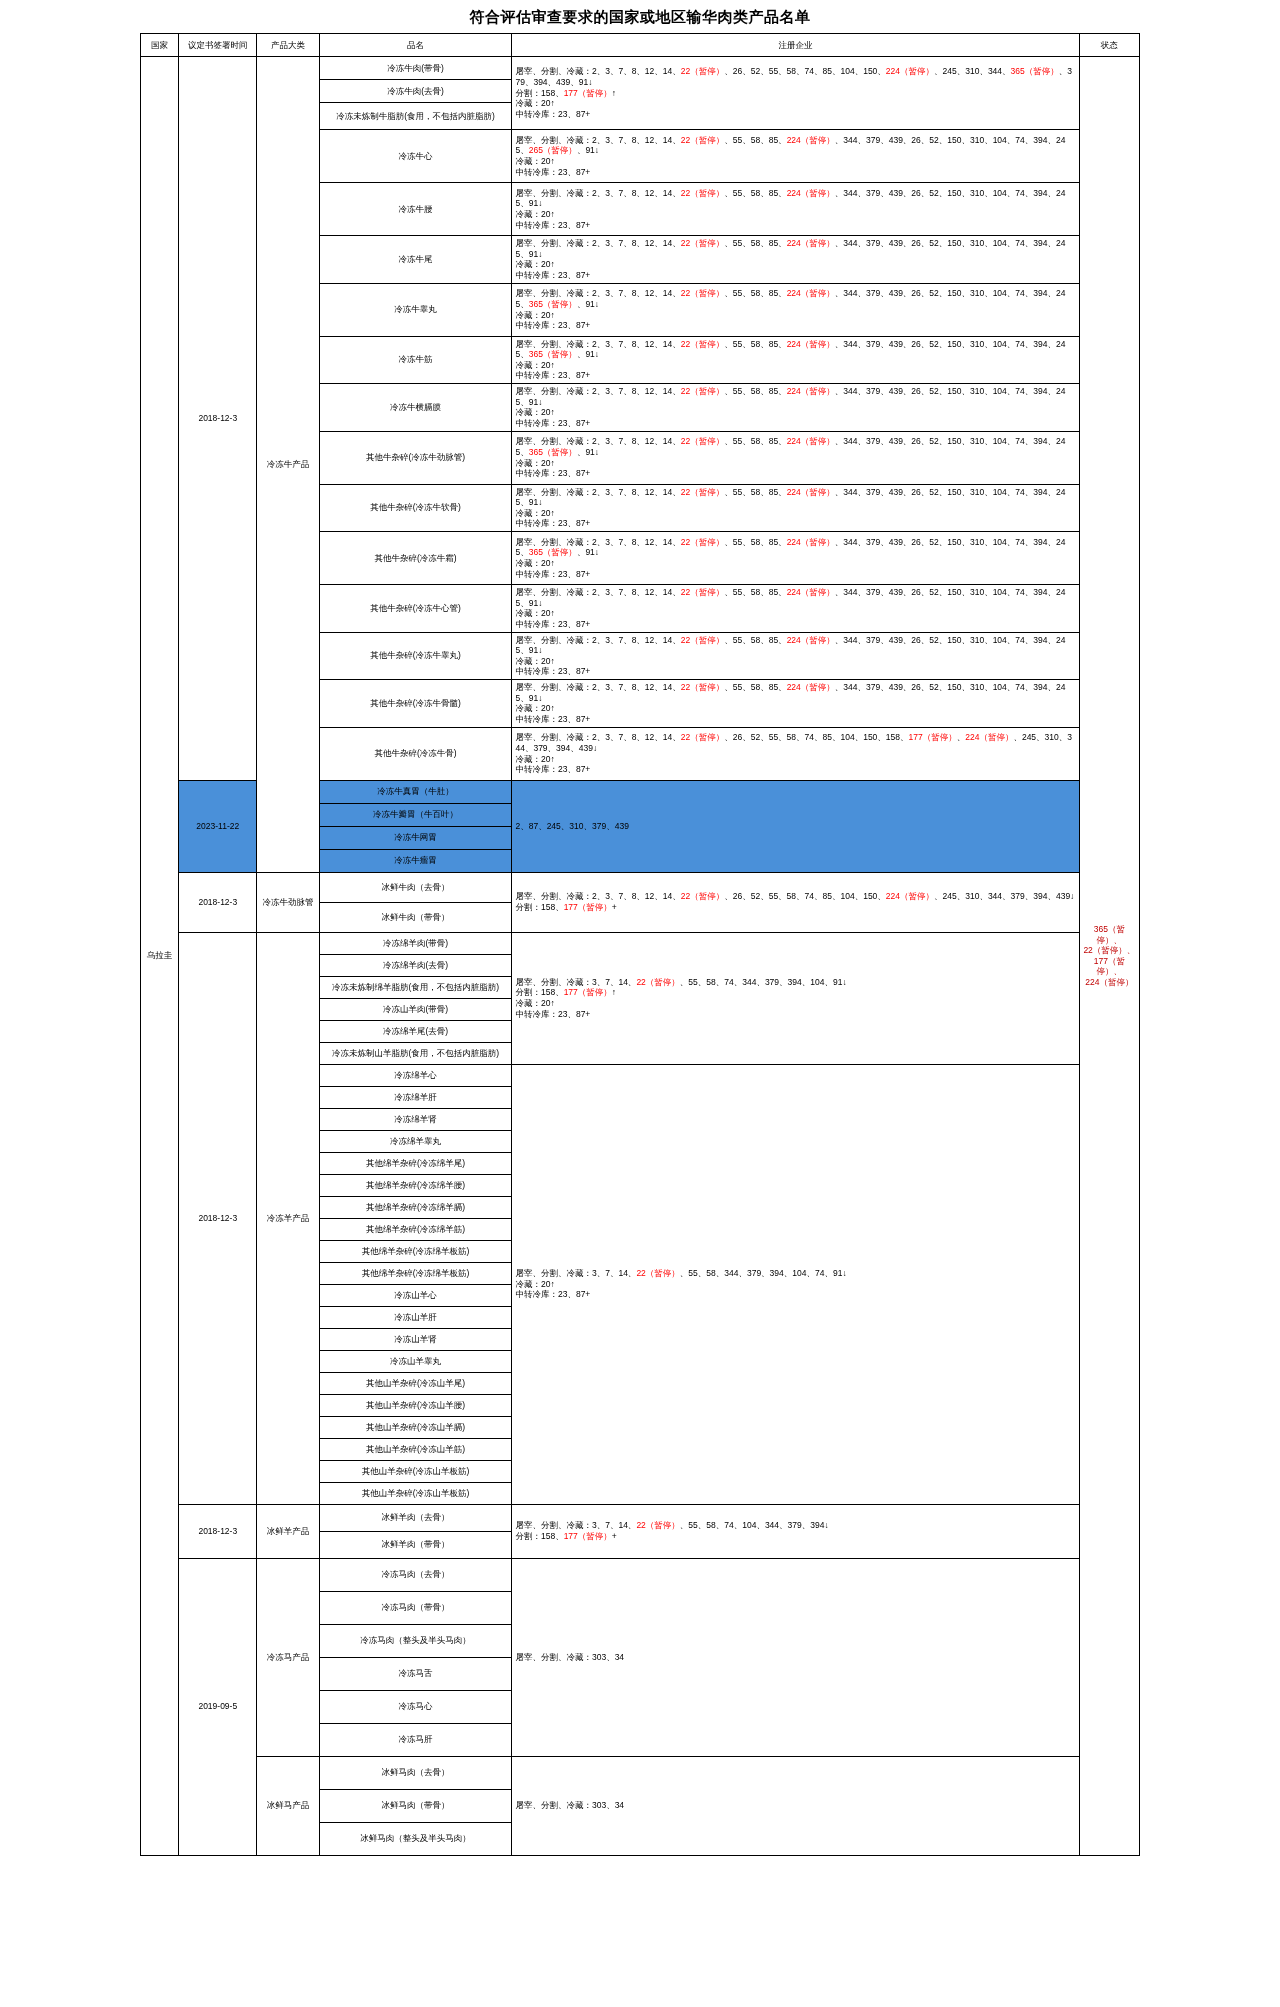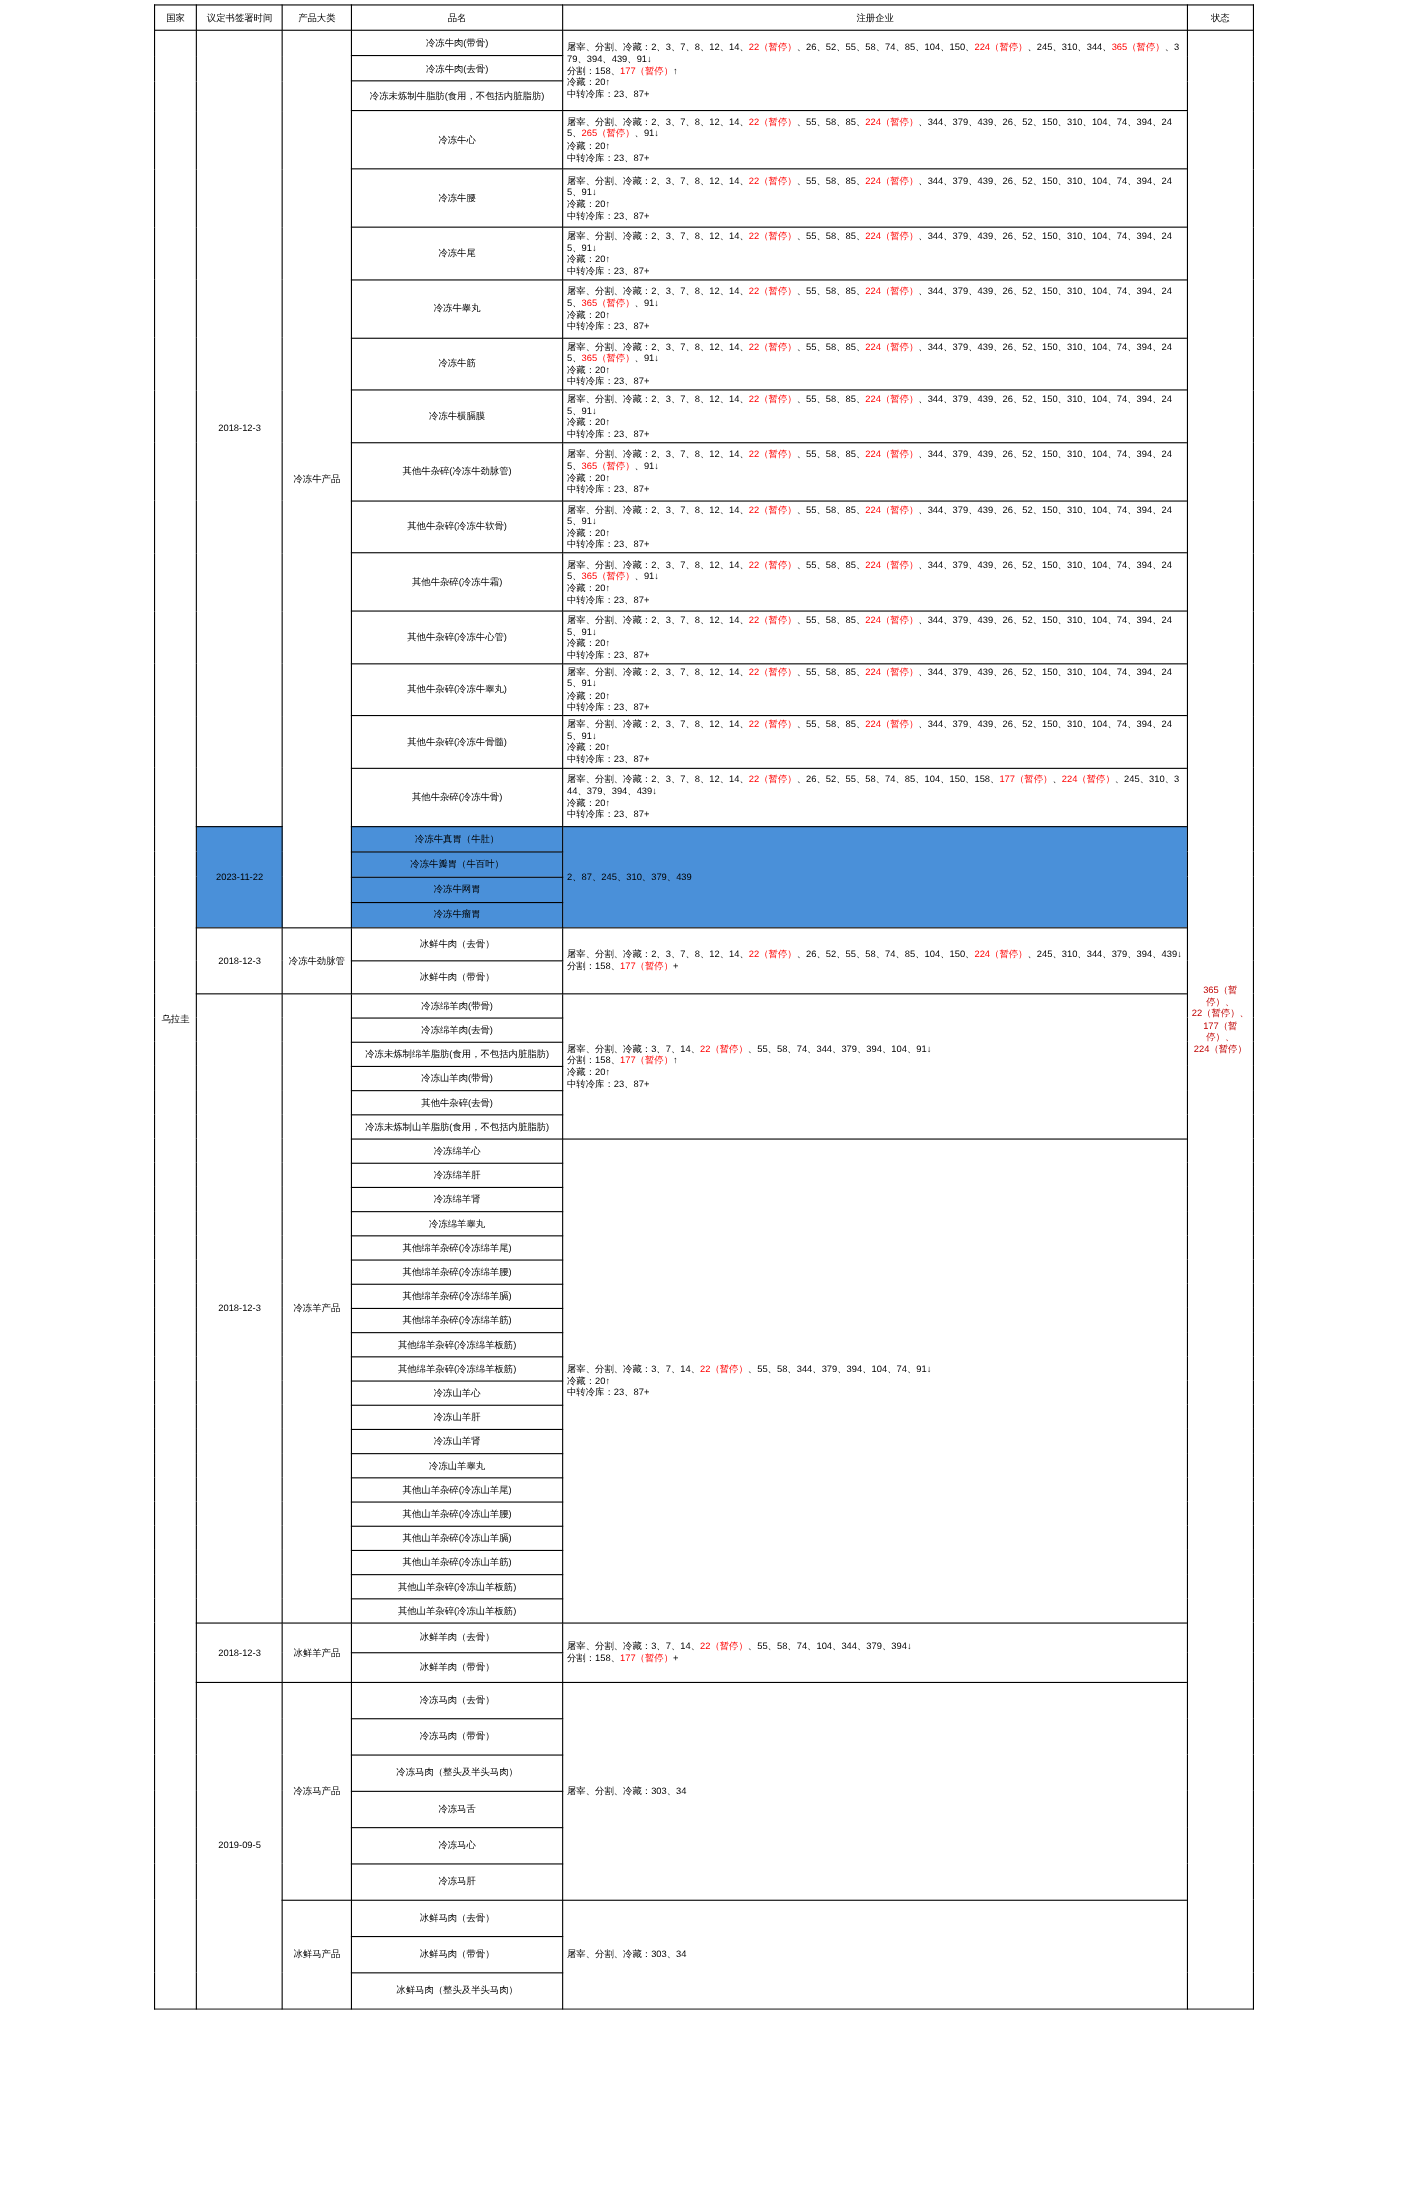--- a/index.html
+++ b/index.html
@@ -61,20 +61,21 @@
   col.c-cat{width:62px;}
   col.c-prod{width:192px;}
   col.c-reg{width:565px;}
   col.c-status{width:60px;}
 </style>
 </head>
 <body>
 
 <div class="page">
 
+  <div class="doc-title">符合评估审查要求的国家或地区输华肉类产品名单</div>
 
   <table class="main">
     <colgroup>
       <col class="c-country">
         <col class="c-date">
         <col class="c-cat">
       <col class="c-prod">
         <col class="c-reg">
         <col class="c-status">
     </colgroup>
@@ -187,21 +188,21 @@
         <tr>
           <td class="prodname" style="height:17px">冷冻绵羊肉(去骨)</td>
         </tr>
         <tr>
           <td class="prodname" style="height:17px">冷冻未炼制绵羊脂肪(食用，不包括内脏脂肪)</td>
         </tr>
         <tr>
           <td class="prodname" style="height:17px">冷冻山羊肉(带骨)</td>
         </tr>
         <tr>
-          <td class="prodname" style="height:17px">其他牛杂碎(去骨)</td>
+          <td class="prodname" style="height:17px">冷冻绵羊尾(去骨)</td>
         </tr>
         <tr>
           <td class="prodname" style="height:17px">冷冻未炼制山羊脂肪(食用，不包括内脏脂肪)</td>
         </tr>
         <tr>
           <td class="prodname" style="height:17px">冷冻绵羊心</td>
           <td class="reg" rowspan="20" style="vertical-align:middle">屠宰、分割、冷藏：3、7、14、<span class="red">22（暂停）</span>、55、58、344、379、394、104、74、91↓<br>冷藏：20↑<br>中转冷库：23、87+</td>
         </tr>
         <tr>
           <td class="prodname" style="height:17px">冷冻绵羊肝</td>

